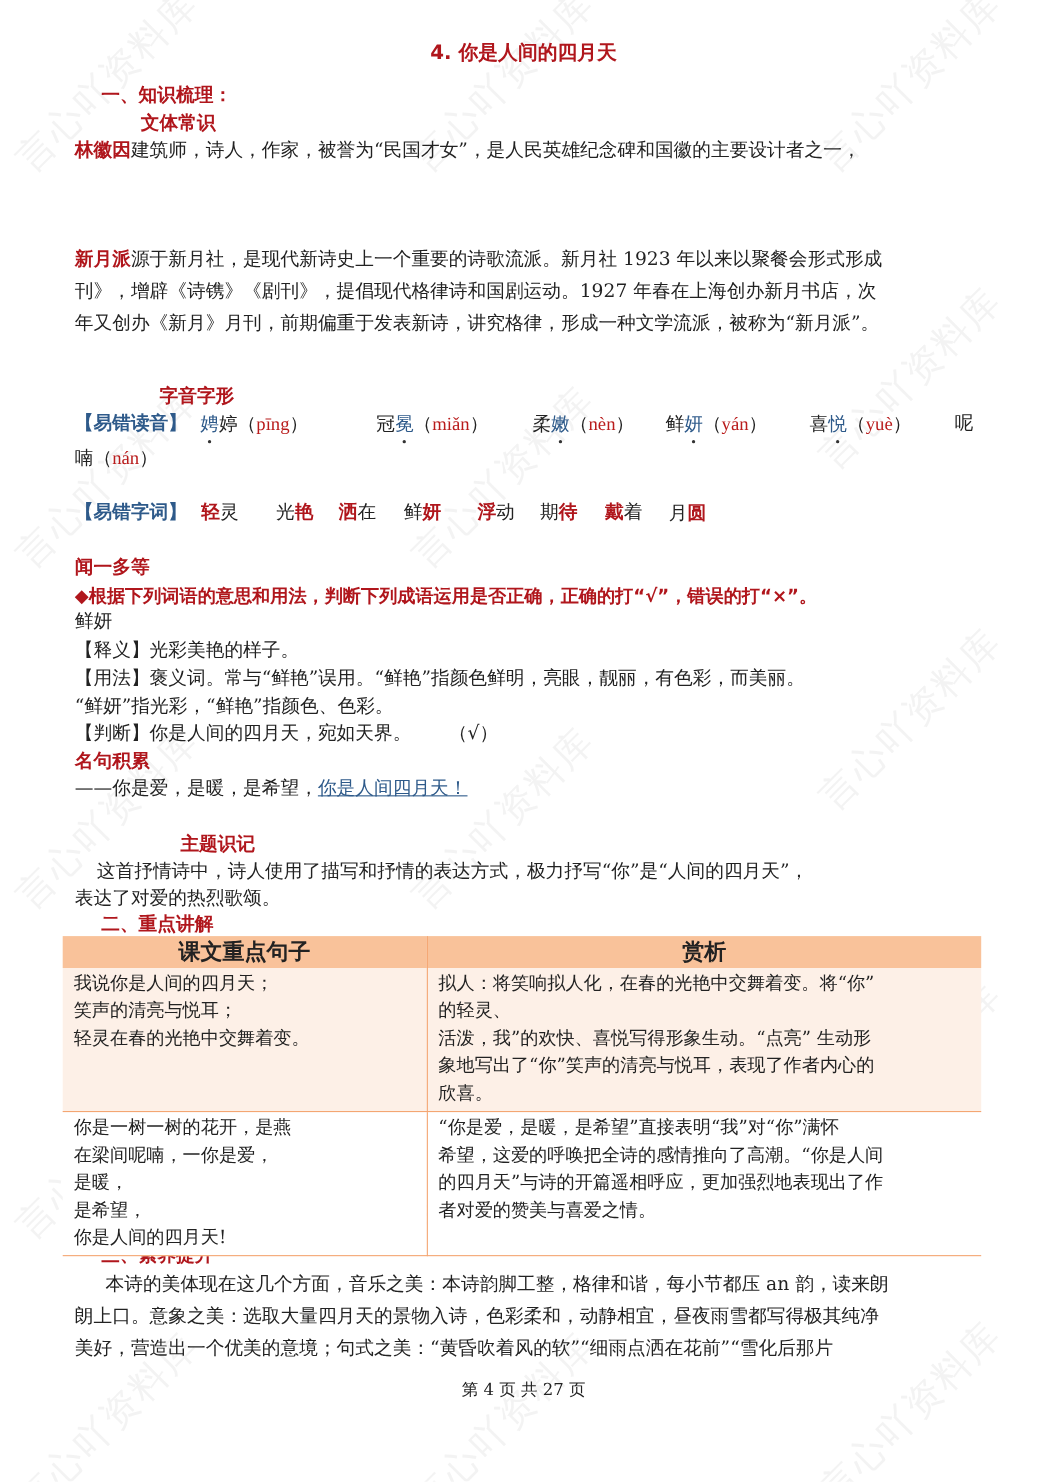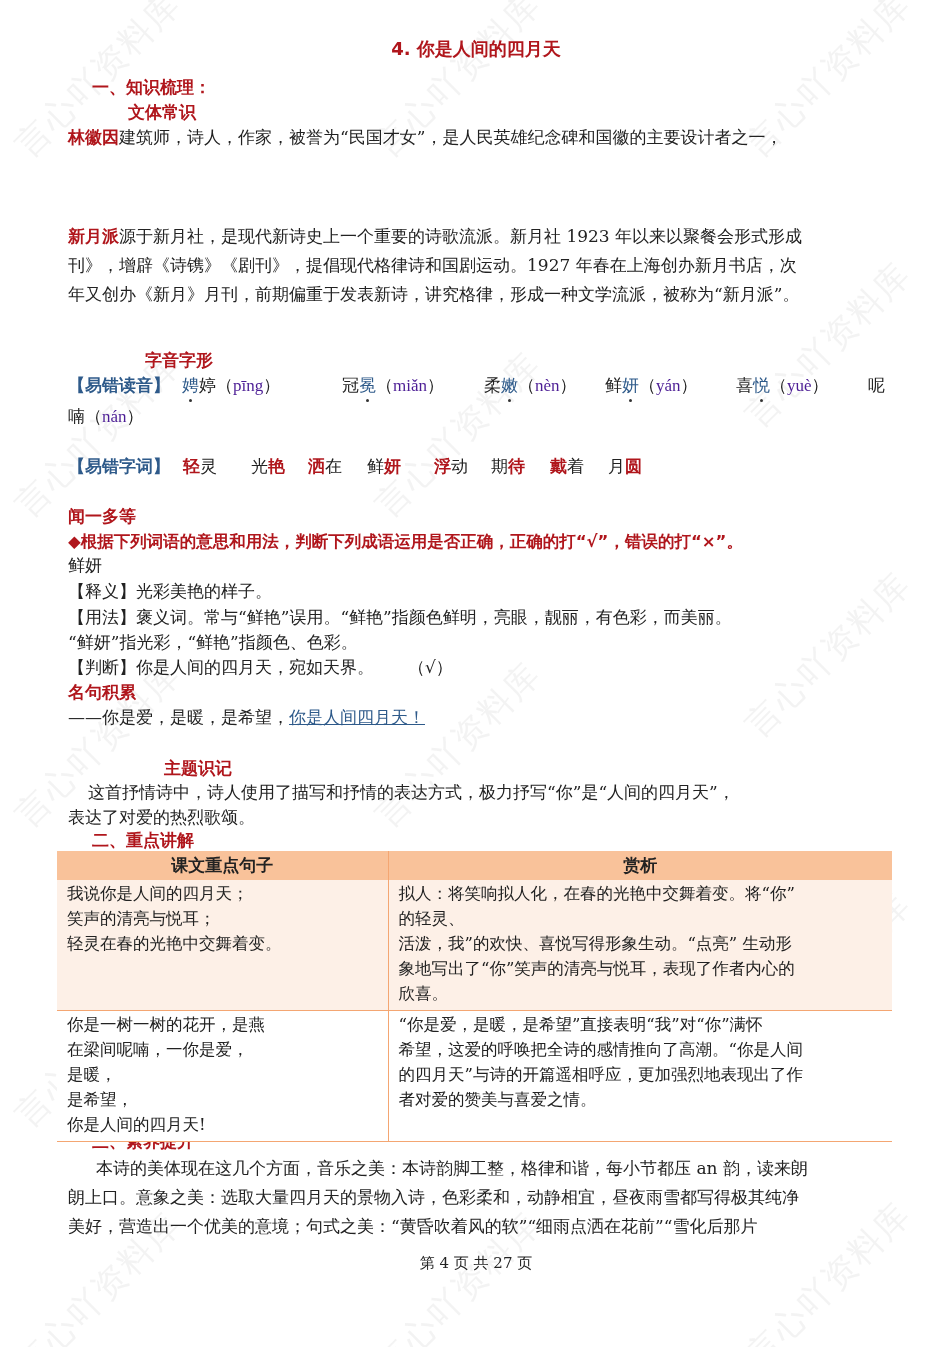--- a/index.html
+++ b/index.html
@@ -31,32 +31,32 @@
     .abs { position: absolute; left: 0; }
     .h1 { font-family: Liberation Mono, monospace; font-weight: bold; font-size: 17px; color: #b0161c; margin-left: 24px; }
     .h2 { font-family: "DejaVu Sans", sans-serif; font-weight: bold; font-size: 17px; color: #b0161c; }
     .para { width: 820px; text-align: justify; }
     .py-item { position: absolute; white-space: nowrap; }
     .dot { position: relative; display: inline-block; color: #2e5a8a; }
     .dot::after {
       content: ""; position: absolute; left: 50%; bottom: -2px; width: 3px; height: 3px;
       margin-left: -1.5px; border-radius: 50%; background: #333;
     }
-    .pinyin { color: #4c1d95; font-family: "Liberation Serif", serif; }
+    .pinyin { color: #b91c1c; font-family: "Liberation Serif", serif; }
     .word-item { position: absolute; white-space: nowrap; }
     .word-item .hl { color: #b0161c; font-weight: bold; }
     .bracket-label { color: #2e5a8a; font-family: "DejaVu Sans", sans-serif; font-weight: bold; }
     .instr { font-family: "DejaVu Sans", sans-serif; font-weight: bold; color: #b0161c; font-size: 16.5px; white-space: nowrap; }
     .link { color: #2e5a8a; text-decoration: underline; }
     table.kt {
       position: absolute; left: 57px; top: 851px; width: 835px; border-collapse: collapse; z-index: 1;
     }
     table.kt th {
       background: #f9c29a; font-family: "DejaVu Sans", sans-serif; font-weight: bold;
-      font-size: 17px; height: 27px; text-align: center; color: #222;
+      font-size: 20px; height: 27px; text-align: center; color: #222;
       border-right: 1px solid #f4a672;
     }
     table.kt th:last-child { border-right: none; }
     table.kt td {
       vertical-align: top; padding: 1px 10px 4px 10px; font-size: 16.5px; line-height: 25px;
       border-right: 1px solid #f4a672; border-bottom: 1px solid #f4a672;
     }
     table.kt td:last-child { border-right: none; }
     table.kt tr.r1 td { background: #fdf0e7; height: 124px; }
     table.kt tr.r2 td { background: #ffffff; height: 126px; }

